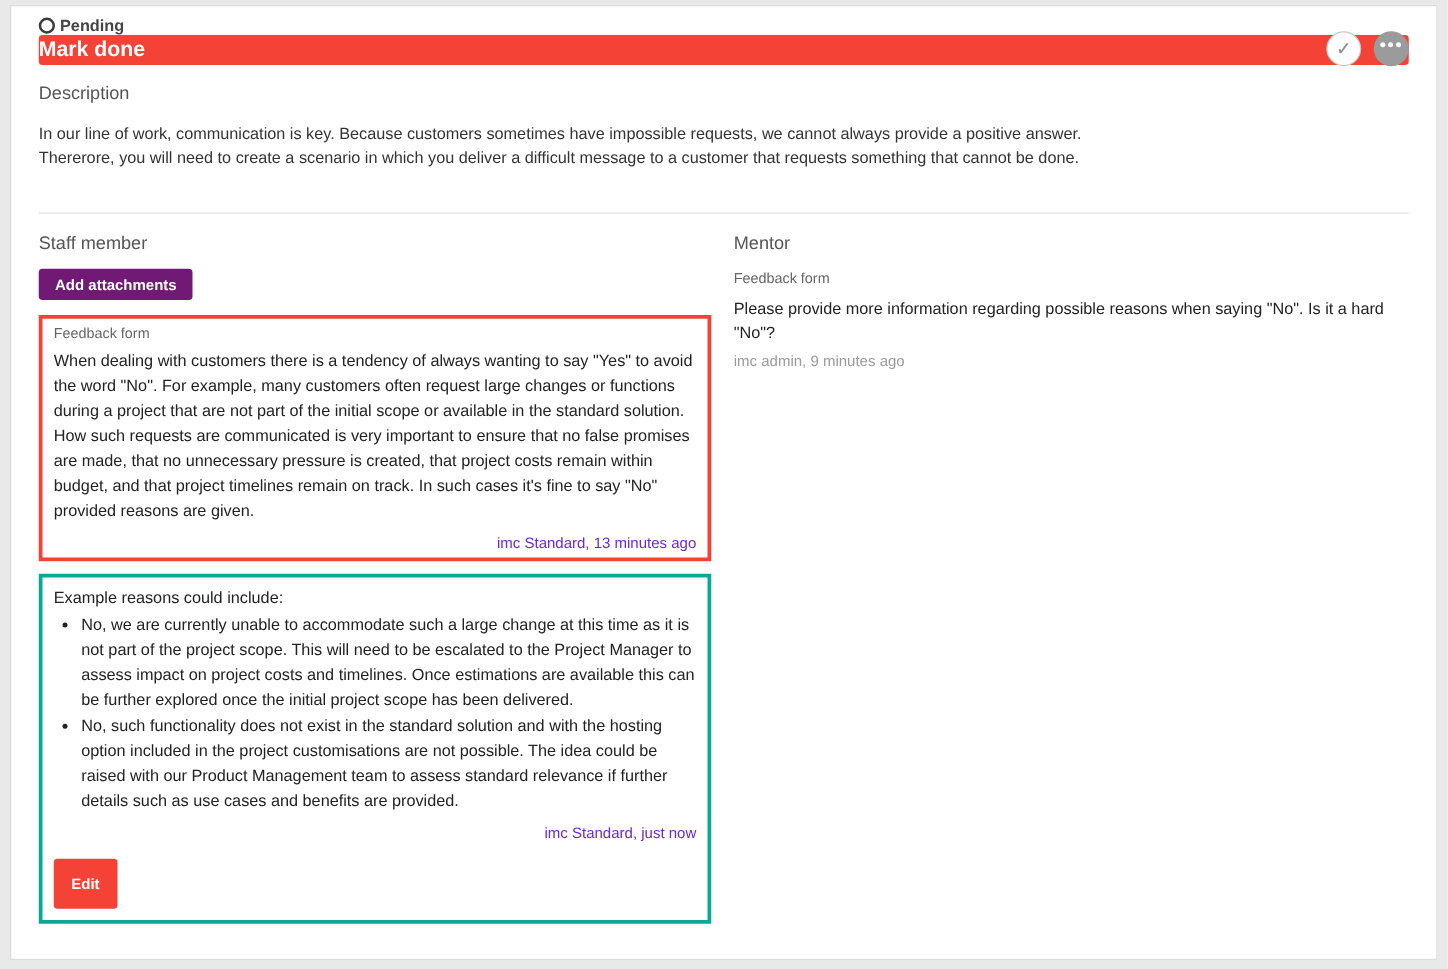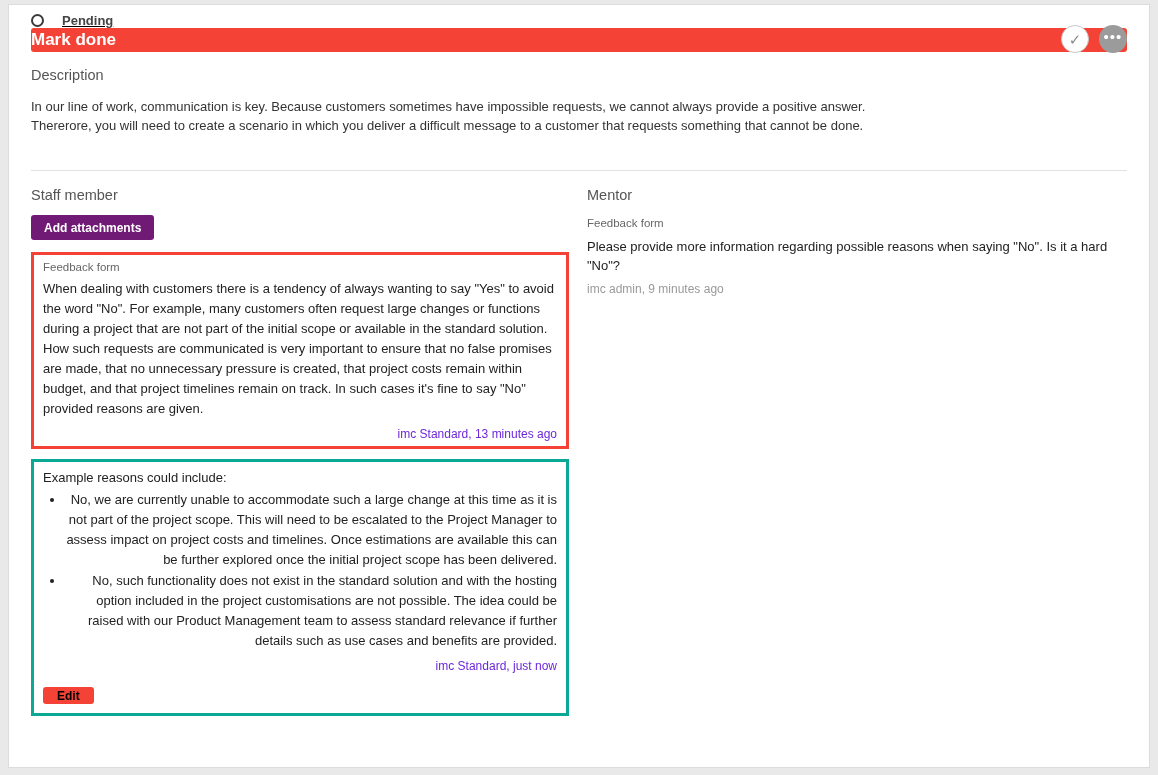--- a/index.html
+++ b/index.html
@@ -33,23 +33,22 @@
   .title {
     font-size: 19px;
     font-weight: bold;
     color: #222;
     margin: 18px 0 0 0;
     letter-spacing: -0.1px;
   }
   .status-row {
     display: flex;
     align-items: center;
-    gap: 18px;
+    gap: 4px;
     margin-top: 8px;
-    text-decoration: underline;
   }
   .status-circle {
     width: 13px;
     height: 13px;
     border-radius: 50%;
     border: 2px solid #3b3b3b;
     box-sizing: border-box;
     display: inline-block;
   }
   .status-text {
@@ -176,35 +175,34 @@
   }
   .post-meta {
     font-size: 12px;
     color: #6d28d9;
     margin-top: 8px;
     text-align: right;
   }
   .bullets {
     margin: 2px 0 0 0;
     padding-left: 22px;
-    text-align: right;
   }
   .bullets li {
     font-size: 13px;
     color: #222;
     line-height: 20px;
     margin-bottom: 1px;
   }
   .edit-btn {
     margin-top: 14px;
     background: #f44336;
-    color: #000000;
+    color: #ffffff;
     border: none;
     border-radius: 3px;
-    height: 17px;
+    height: 40px;
     padding: 0 14px;
     font-size: 12px;
     font-weight: bold;
     font-family: "Liberation Sans", sans-serif;
     cursor: pointer;
   }
   .mentor-post {
     margin-top: 14px;
   }
   .mentor-label {

